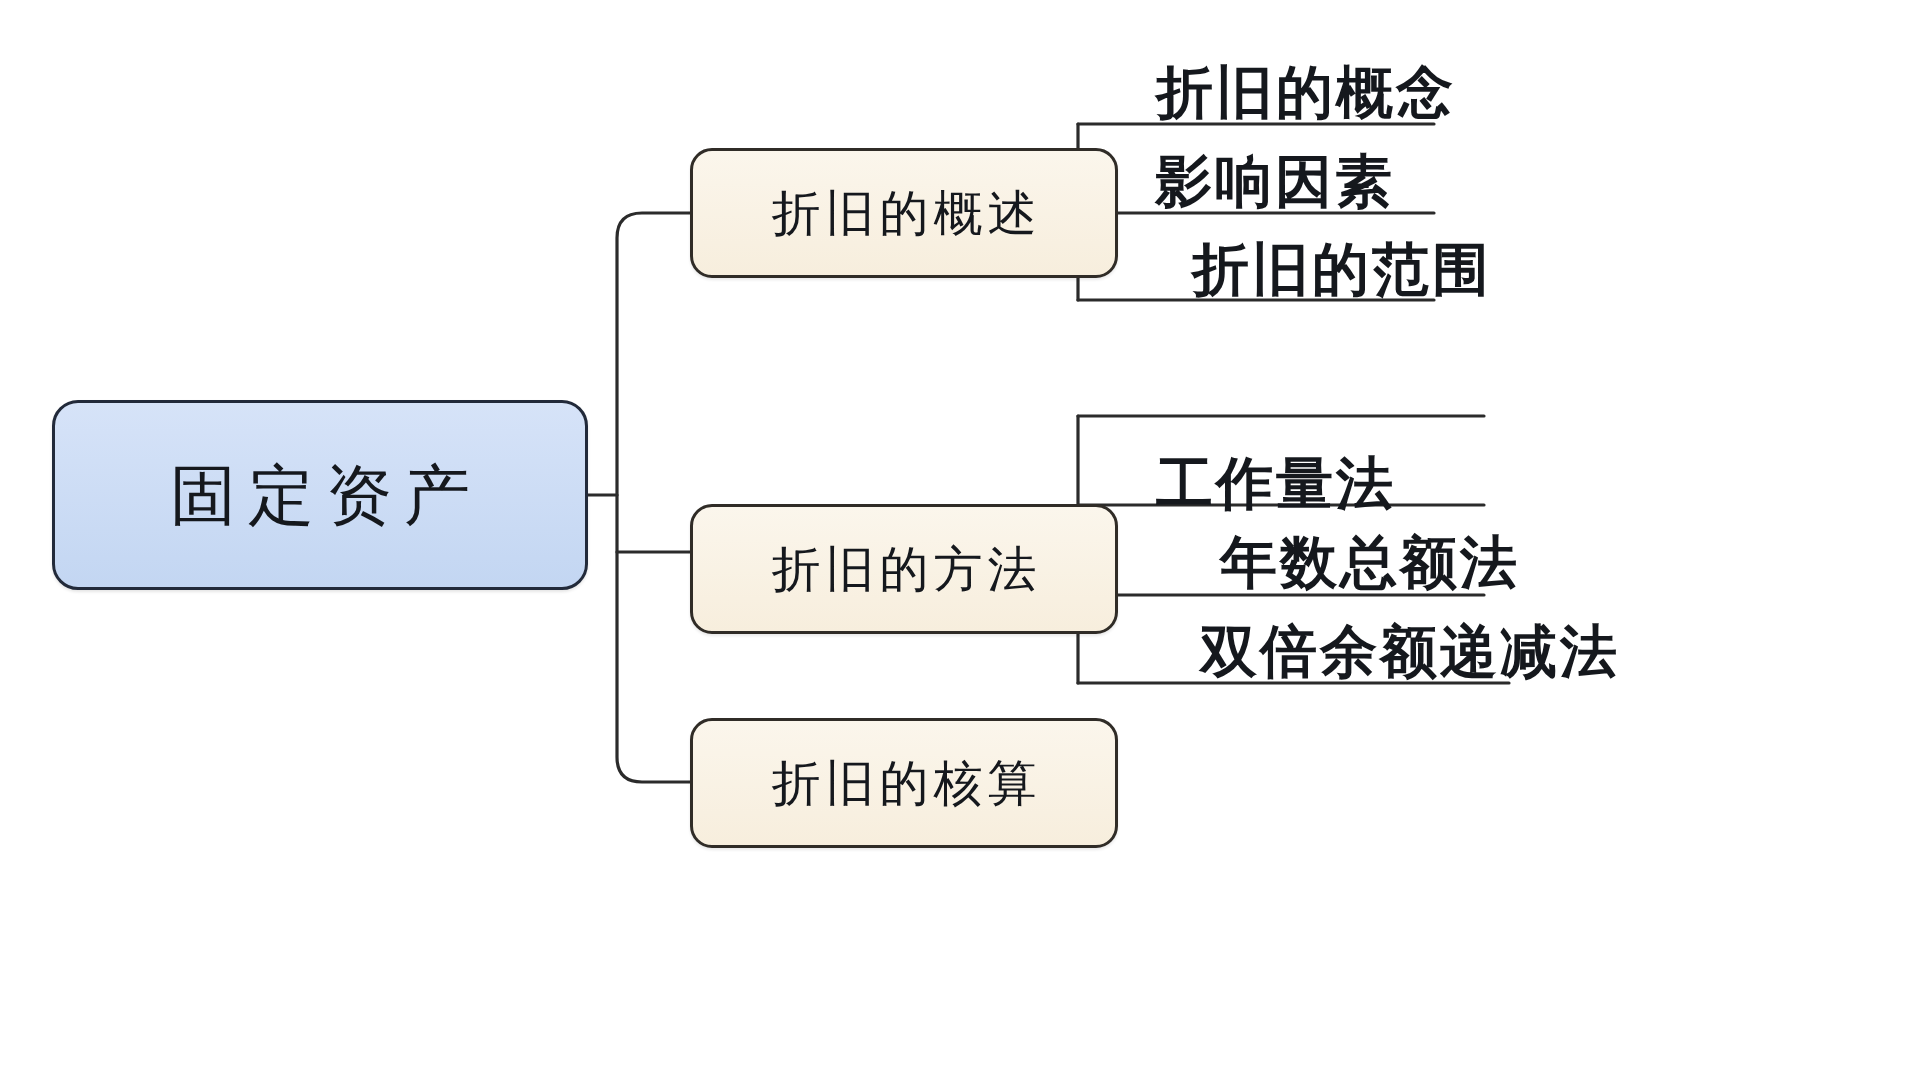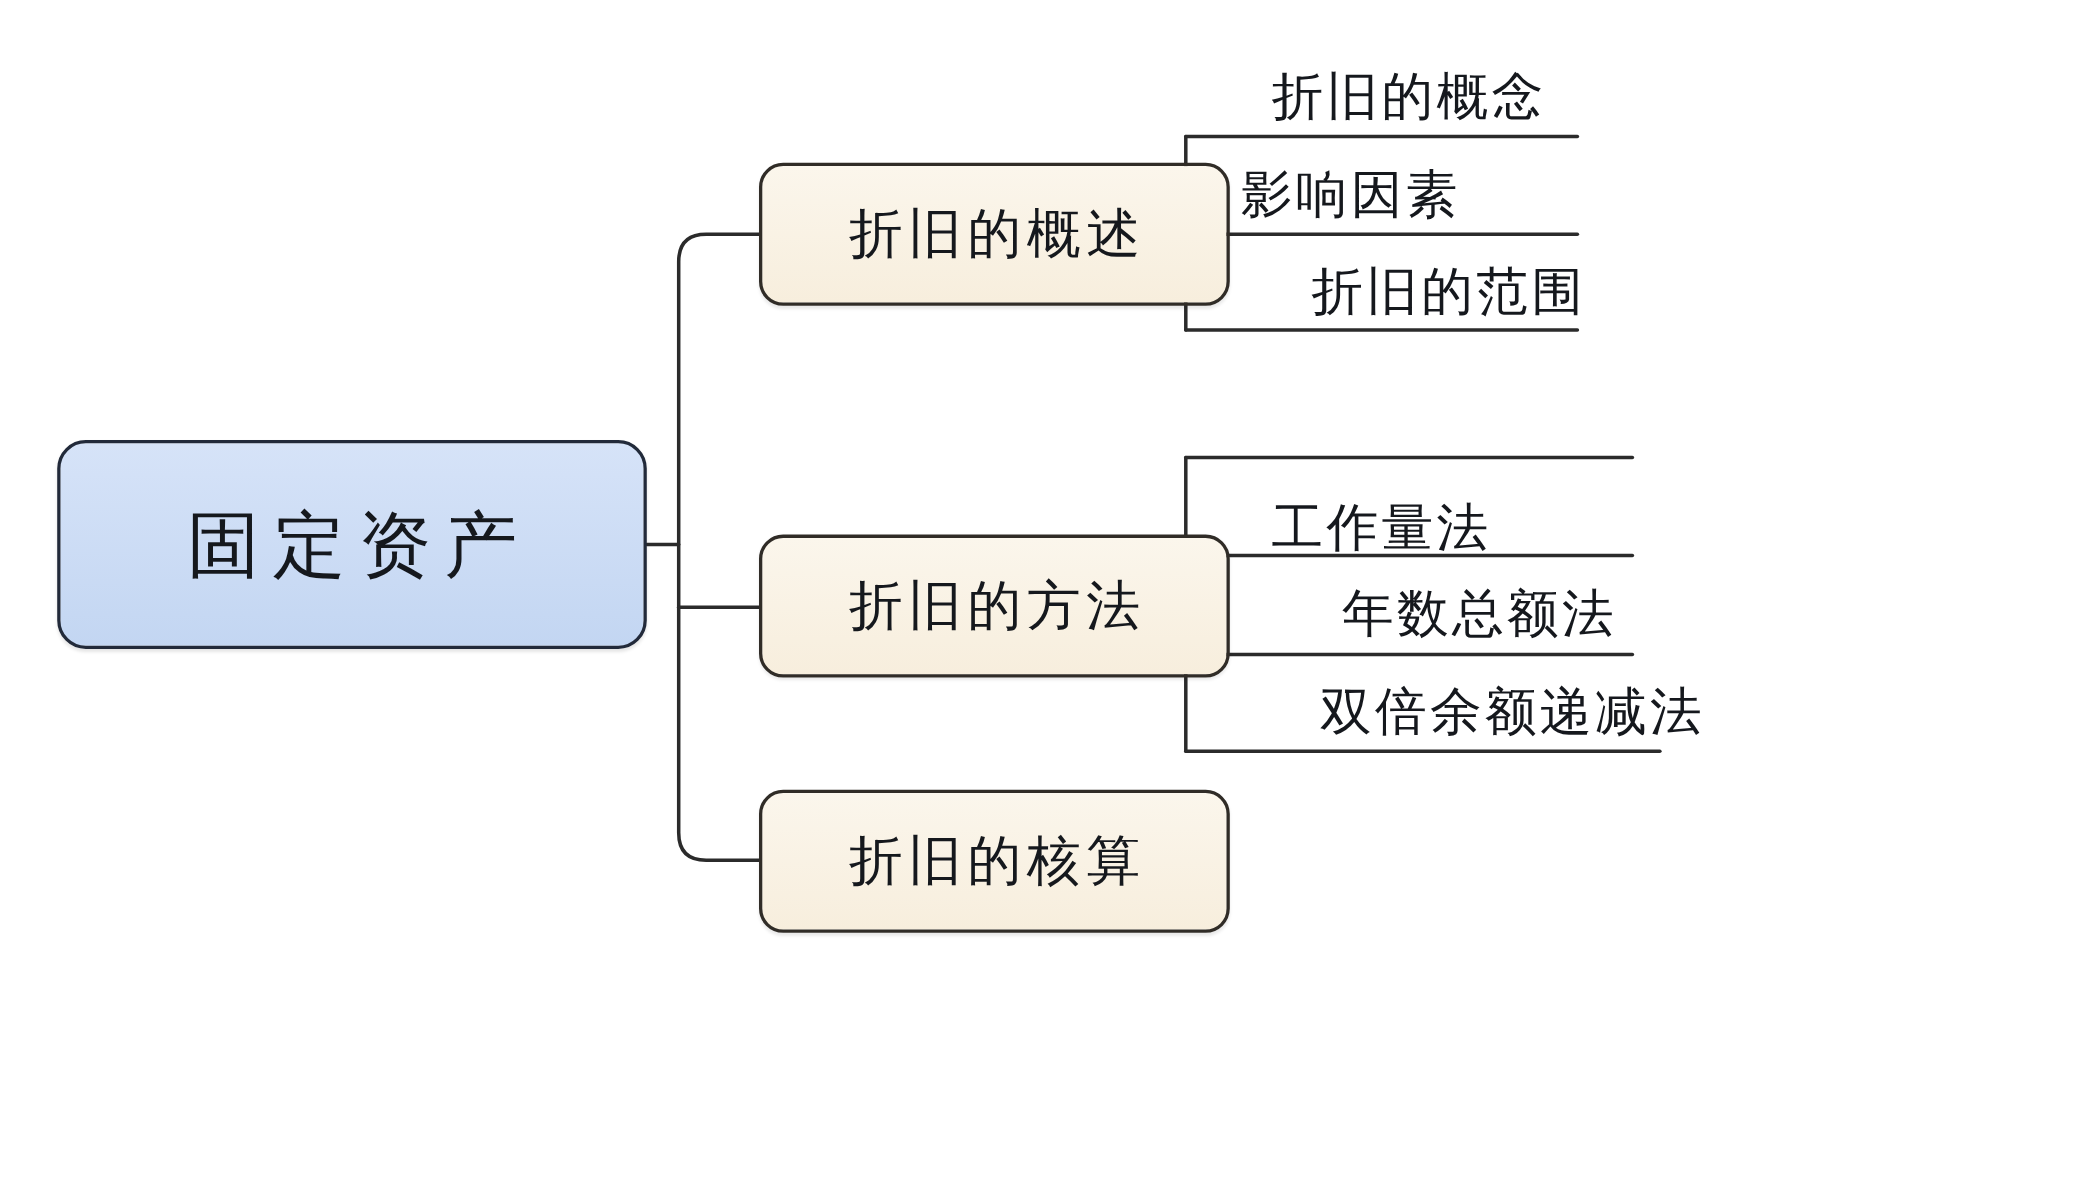--- a/index.html
+++ b/index.html
@@ -67,32 +67,33 @@
     border-color: #302c27;
     box-shadow: 0 2px 3px rgba(0,0,0,0.09);
   }
   .branch-node .node-label {
     font-size: 49px;
     letter-spacing: 5px;
     text-indent: 5px;
   }
 
   #branch-0 { left: 690px; top: 148px; }
-  #branch-1 { left: 690px; top: 486px; }
+  #branch-1 { left: 690px; top: 504px; }
   #branch-2 { left: 690px; top: 718px; }
 
   
   .leaf {
     position: absolute;
     white-space: nowrap;
     color: #15181d;
-    font-size: 47px;
+    font-size: 57px;
     letter-spacing: 3px;
     line-height: 1;
     z-index: 3;
+    font-weight: bold;
   }
 </style>
 </head>
 <body>
 
 <div id="canvas">
 
   <svg id="wires" viewBox="0 0 1908 1088" xmlns="http://www.w3.org/2000/svg">
     <g fill="none" stroke="#2b2b2b" stroke-width="3.2" stroke-linecap="round" stroke-linejoin="round">
 
@@ -132,20 +133,20 @@
 
   <div class="node branch-node" id="branch-1">
     <span class="node-label">折旧的方法</span>
   </div>
 
   <div class="node branch-node" id="branch-2">
     <span class="node-label">折旧的核算</span>
   </div>
 
   <div class="leaf" style="left:1156px; top:64px;">折旧的概念</div>
-  <div class="leaf" style="left:1128px; top:153px;text-align:right;">影响因素</div>
+  <div class="leaf" style="left:1155px; top:153px;text-align:right;">影响因素</div>
   <div class="leaf" style="left:1156px; top:241px;margin-left:36px;">折旧的范围</div>
 
   <div class="leaf" style="left:1156px; top:455px;">工作量法</div>
   <div class="leaf" style="left:1220px; top:534px;text-align:right;">年数总额法</div>
   <div class="leaf" style="left:1156px; top:623px;margin-left:44px;">双倍余额递减法</div>
 
 </div>
 
 </body></html>

